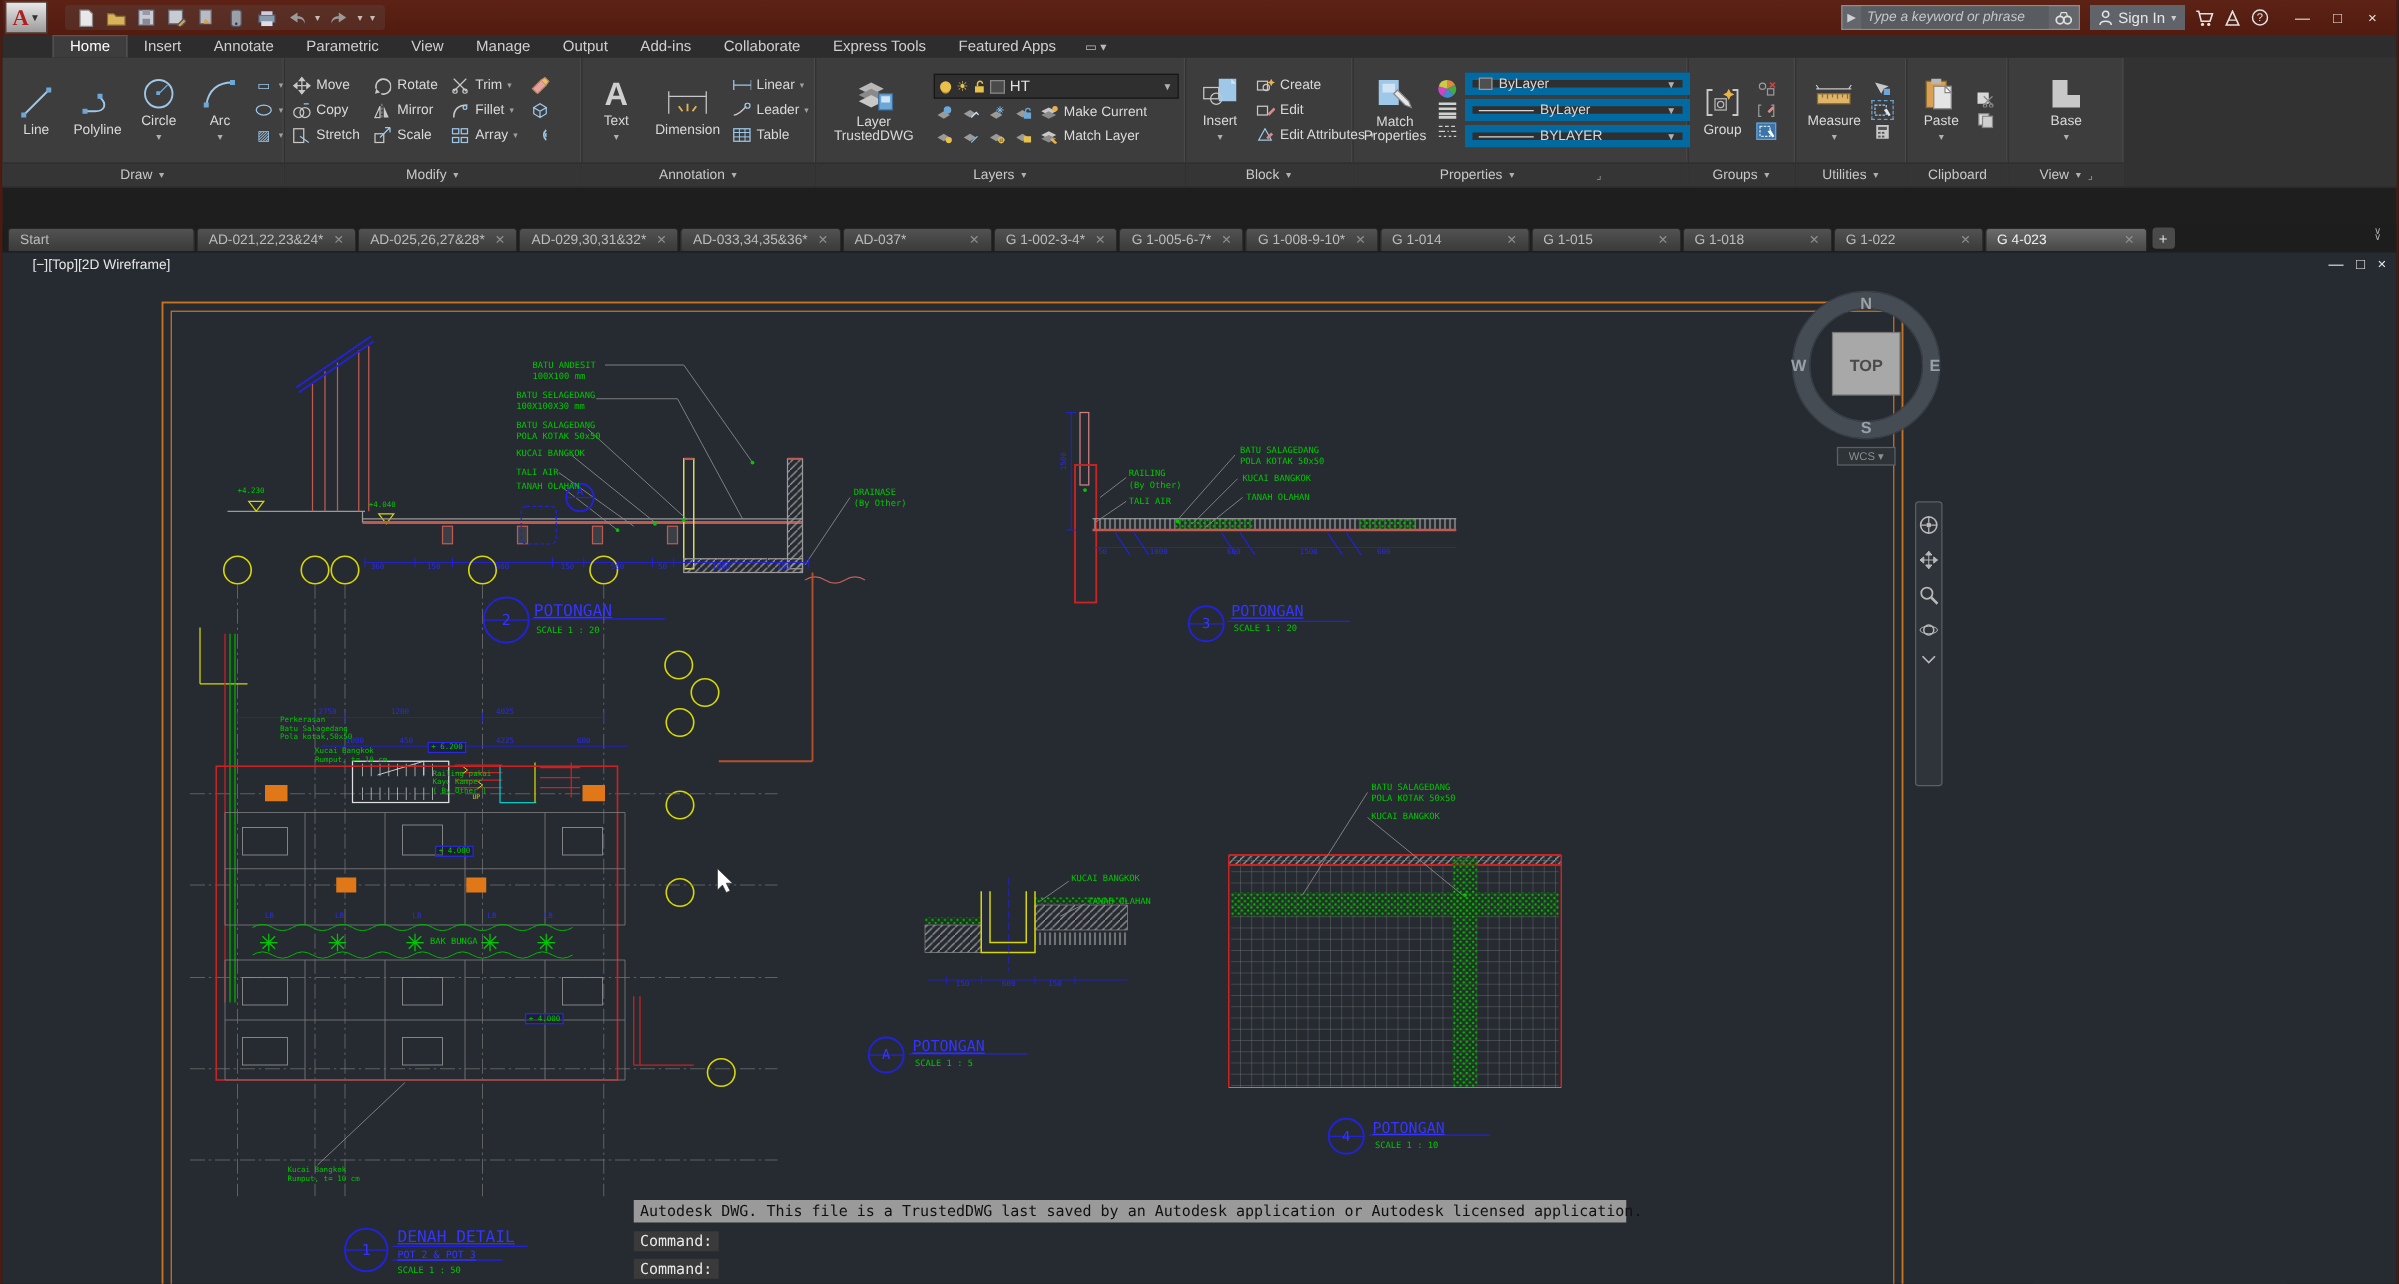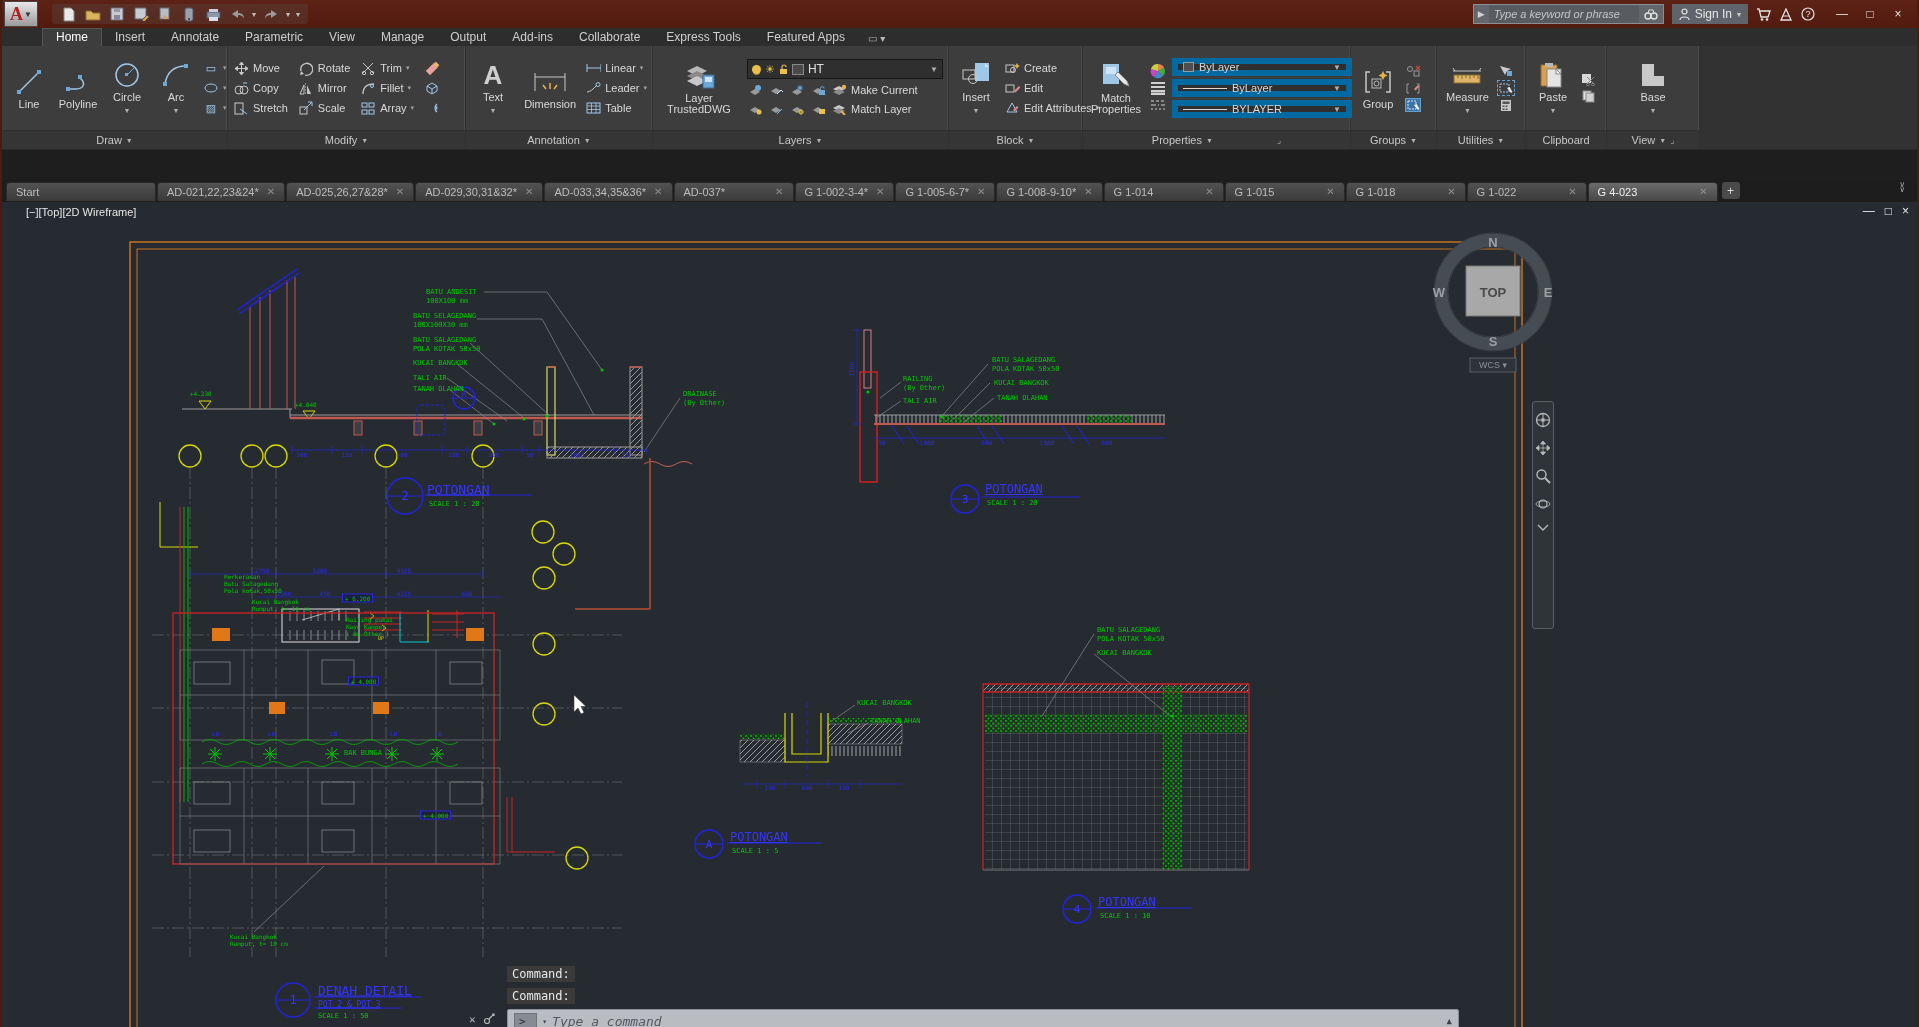--- a/index.html
+++ b/index.html
@@ -1266,20 +1266,21 @@
       <svg width="16" height="16">
           <circle cx="8" cy="8" r="4" fill="none" stroke="#b8b8b8" stroke-width="1.2"></circle>
           <ellipse cx="8" cy="8" rx="7" ry="3" fill="none" stroke="#b8b8b8" stroke-width="0.8"></ellipse>
         </svg>
       <svg width="14" height="8">
           <path d="M2 1 l5 5 5 -5" fill="none" stroke="#b8b8b8" stroke-width="1.4"></path>
         </svg>
     </div>
 
     <div class="cmd">
+      <div class="cmd-msg">Autodesk DWG.  This file is a TrustedDWG last saved by an Autodesk application or Autodesk licensed application.</div>
       <div class="cmd-line"><span class="cmd-chip">Command:</span></div>
       <div class="cmd-line"><span class="cmd-chip">Command:</span></div>
       <div class="cmd-inputrow">
         <div class="cmd-side">
           <span>✕</span>
           <svg width="12" height="12">
               <circle cx="4" cy="8" r="2.5" fill="none" stroke="#b8b8b8" stroke-width="1.2"></circle>
               <path d="M6 6 L11 1 M9 1 h2 v2" stroke="#b8b8b8" fill="none" stroke-width="1.2"></path>
             </svg>
         </div>

